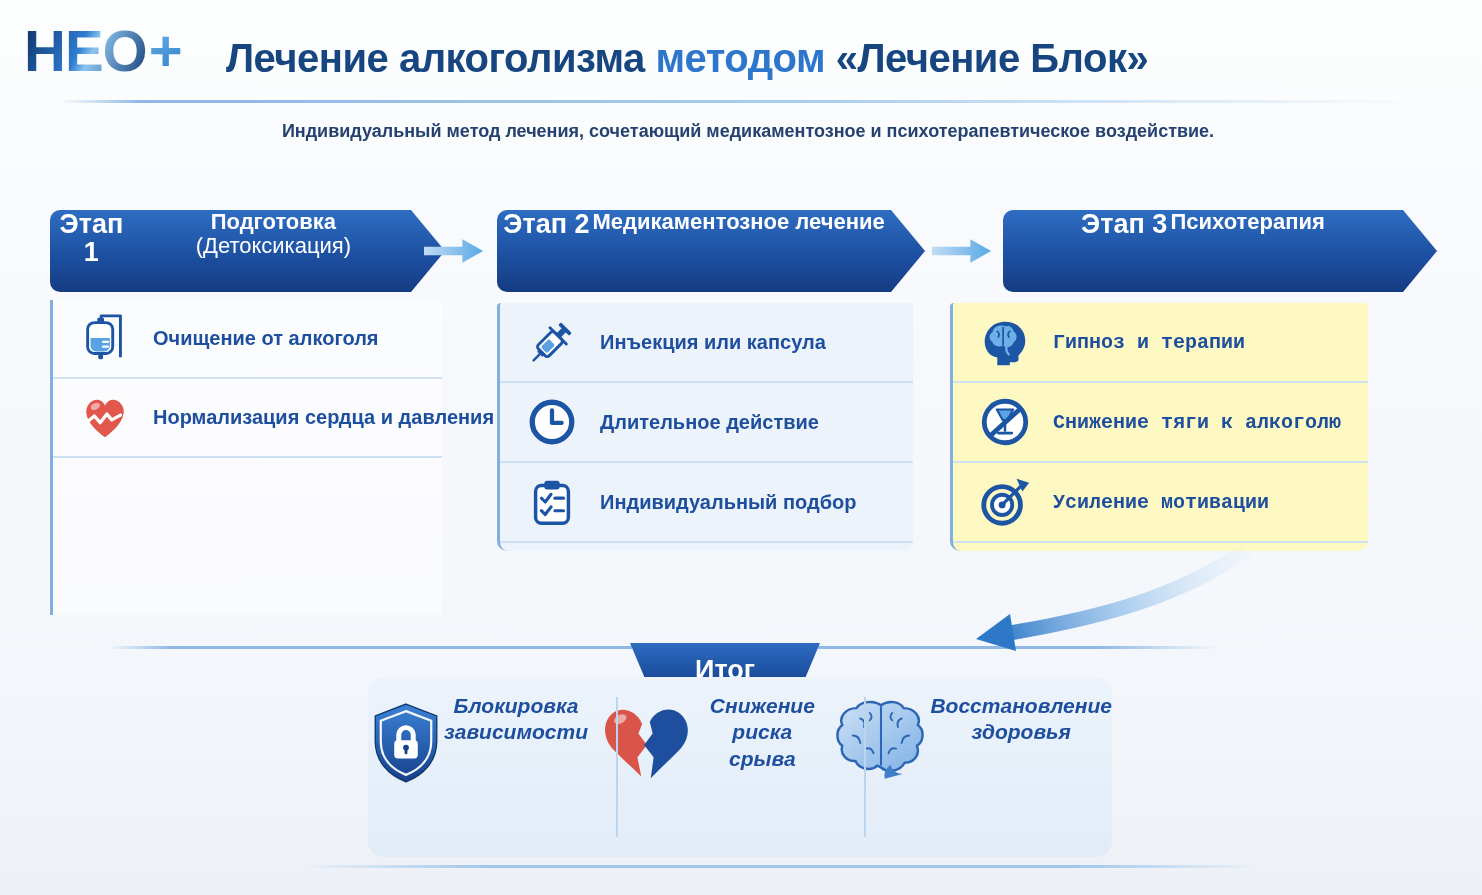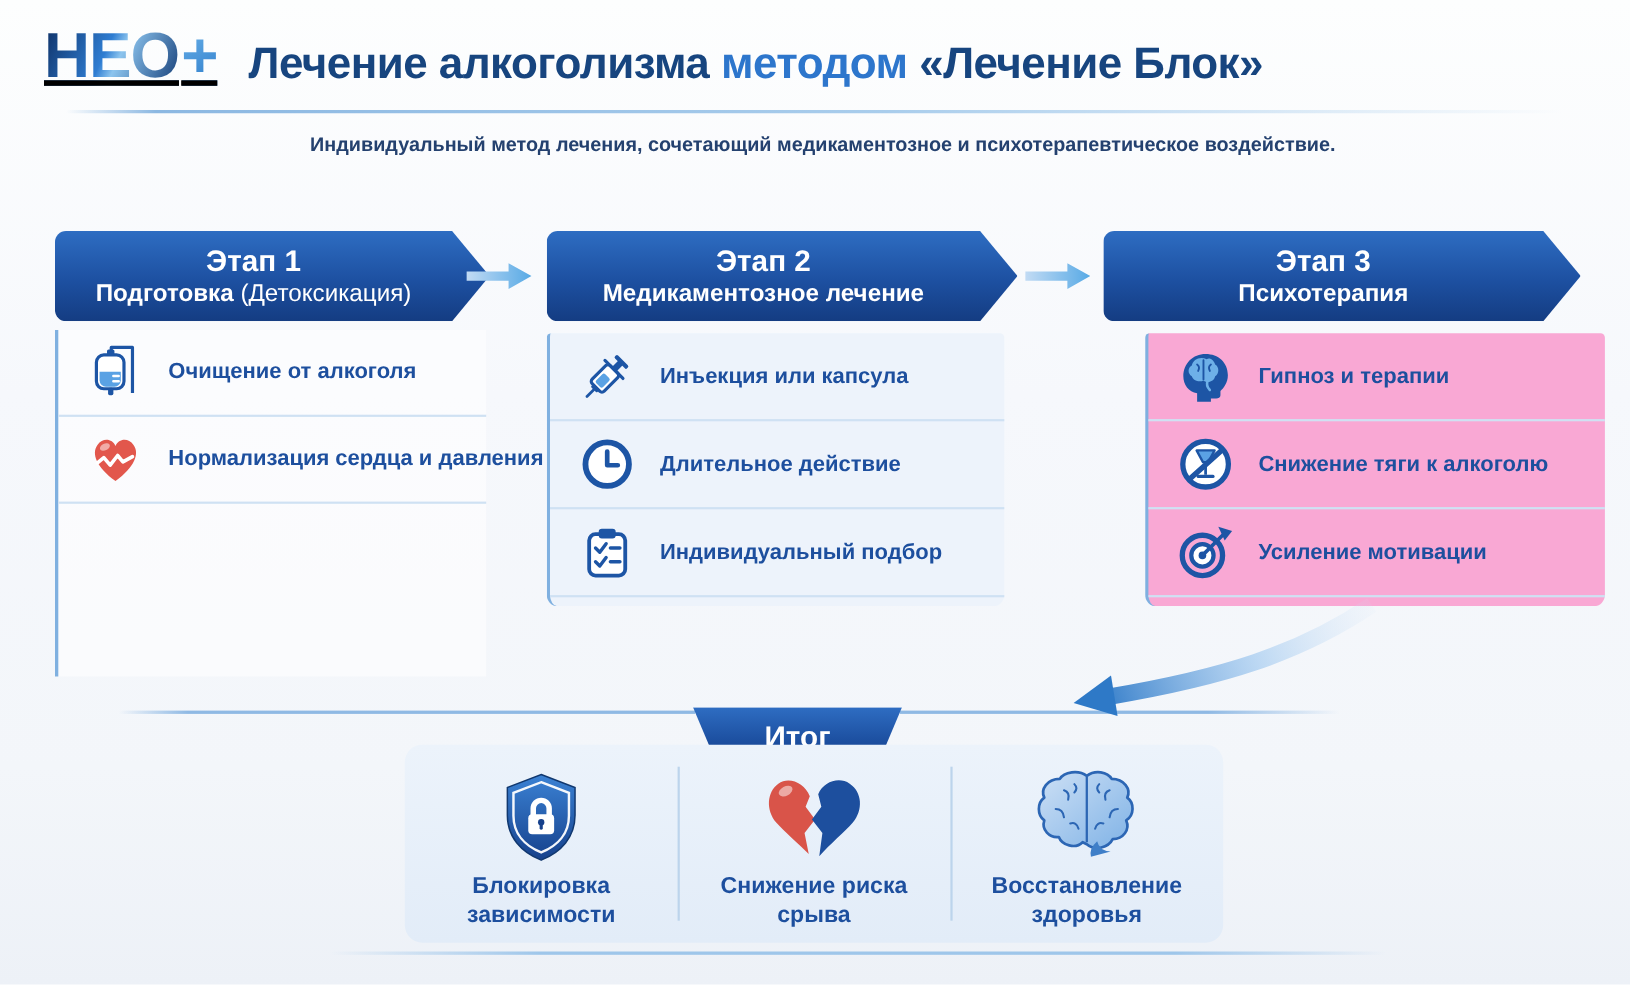--- a/index.html
+++ b/index.html
@@ -5,55 +5,55 @@
   html,body{margin:0;padding:0;}
   body{
     width:1482px;height:895px;position:relative;overflow:hidden;
     background:linear-gradient(180deg,#fdfefe 0%,#f6f8fc 40%,#f3f6fa 78%,#edf1f7 100%);
     font-family:"Liberation Sans","DejaVu Sans",sans-serif;
     -webkit-font-smoothing:antialiased;
   }
   .abs{position:absolute;}
 
   
-  .logo{left:40px;top:22px;font-size:58px;font-weight:900;letter-spacing:-1px;line-height:1;display:flex;align-items:center;text-decoration:underline;}
+  .logo{left:24px;top:22px;font-size:58px;font-weight:900;letter-spacing:-1px;line-height:1;display:flex;align-items:center;}
   .logo-text{background:linear-gradient(115deg,#0e2f63 0%,#2f7dd2 45%,#8cc4ee 55%,#123a74 100%);
     -webkit-background-clip:text;background-clip:text;color:transparent;}
   .logo-plus{background:linear-gradient(150deg,#6db4ea,#2b7ac9);
     -webkit-background-clip:text;background-clip:text;color:transparent;margin-left:2px;font-weight:900;}
   .page-title{left:226px;top:36px;font-size:40px;font-weight:800;white-space:nowrap;letter-spacing:-0.5px;}
   .page-title .t-dark{color:#17457f;}
   .page-title .t-mid{color:#2d76cc;}
   .header-rule{left:60px;top:100px;width:1360px;height:3px;border-radius:2px;
     background:linear-gradient(90deg,rgba(140,184,226,0) 0%,#8cb8e2 6%,#a9cdec 55%,rgba(169,205,236,0) 100%);}
   .subtitle{left:0;top:121px;width:1400px;text-align:center;font-size:18px;font-weight:600;color:#24416f;margin:0;padding-left:48px;}
 
   
   .banner{
     top:210px;height:82px;color:#fff;text-align:center;
     background:linear-gradient(180deg,#2e6dc2 0%,#1d50a1 55%,#143c82 100%);
     clip-path:polygon(0 0,calc(100% - 34px) 0,100% 50%,calc(100% - 34px) 100%,0 100%);
     border-radius:10px 0 0 10px;
-    display:flex;flex-direction:column;justify-content:center;gap:3px;padding-right:34px;box-sizing:border-box;
+    display:flex;flex-direction:row;justify-content:center;gap:3px;padding-right:34px;box-sizing:border-box;
   }
   .banner-line1{font-size:27px;font-weight:700;line-height:1.05;}
   .banner-line2{font-size:22px;font-weight:700;line-height:1.1;}
   .banner-line2 .note{font-weight:400;}
   .banner.b1{left:50px;width:395px;}
   .banner.b2{left:497px;width:428px;}
   .banner.b3{left:1003px;width:434px;}
   .flow-arrow{top:234px;width:60px;height:34px;}
   .flow-arrow.f1{left:424px;}
   .flow-arrow.f2{left:932px;}
 
   
   .panel{box-sizing:border-box;border-left:3px solid #7fb0e0;}
   .panel.p1{left:50px;top:300px;width:392px;height:315px;background:rgba(255,255,255,0.55);}
   .panel.p2{left:497px;top:303px;width:416px;height:248px;background:#edf3fb;border-radius:4px 4px 10px 10px;padding-bottom:8px;}
-  .panel.p3{left:1041px;top:303px;width:418px;height:248px;background:#f9a8d4;border-radius:4px 4px 10px 10px;padding-bottom:8px;}
+  .panel.p3{left:950px;top:303px;width:418px;height:248px;background:#fef9c3;border-radius:4px 4px 10px 10px;padding-bottom:8px;font-family:Liberation Mono, monospace;}
   .item{display:flex;align-items:center;gap:20px;padding-left:24px;border-bottom:2px solid #cfe1f3;box-sizing:border-box;}
   .panel.p1 .item{height:78.75px;}
   .panel.p2 .item,.panel.p3 .item{height:80px;}
   .item .icon{width:56px;height:56px;display:flex;align-items:center;justify-content:center;flex:0 0 56px;}
   .item .label{font-size:20px;font-weight:600;color:#1d4f9e;white-space:nowrap;}
 
   
   .itog-line-left{left:108px;top:646px;width:524px;height:2.5px;
     background:linear-gradient(90deg,rgba(143,185,228,0) 0%,#8fb9e4 12%,#8fb9e4 100%);}
   .itog-line-right{left:818px;top:646px;width:400px;height:2.5px;
@@ -65,21 +65,21 @@
     display:flex;align-items:center;justify-content:center;
   }
   .swoosh{left:955px;top:540px;width:310px;height:115px;}
 
   
   .result-card{
     left:368px;top:677px;width:744px;height:180px;border-radius:16px;
     background:linear-gradient(180deg,#ecf3fb 0%,#e2ecf8 100%);
     display:flex;
   }
-  .result-item{flex:1 1 0;display:flex;flex-direction:column;align-items:center;padding-top:16px;}
+  .result-item{flex:1 1 0;display:flex;flex-direction:row;align-items:flex-start;padding-top:16px;font-style:italic;}
   .result-item .icon{height:100px;display:flex;align-items:center;justify-content:center;}
   .result-label{text-align:center;font-size:21px;font-weight:700;color:#1d4f9e;line-height:1.25;}
   .result-divider{top:697px;width:2px;height:140px;background:#bcd4ec;}
   .rd1{left:616px;} .rd2{left:864px;}
   .bottom-rule{left:300px;top:865px;width:960px;height:2.5px;
     background:linear-gradient(90deg,rgba(158,198,234,0) 0%,#9ec6ea 20%,#9ec6ea 80%,rgba(158,198,234,0) 100%);}
 </style>
 </head>
 <body>
 

